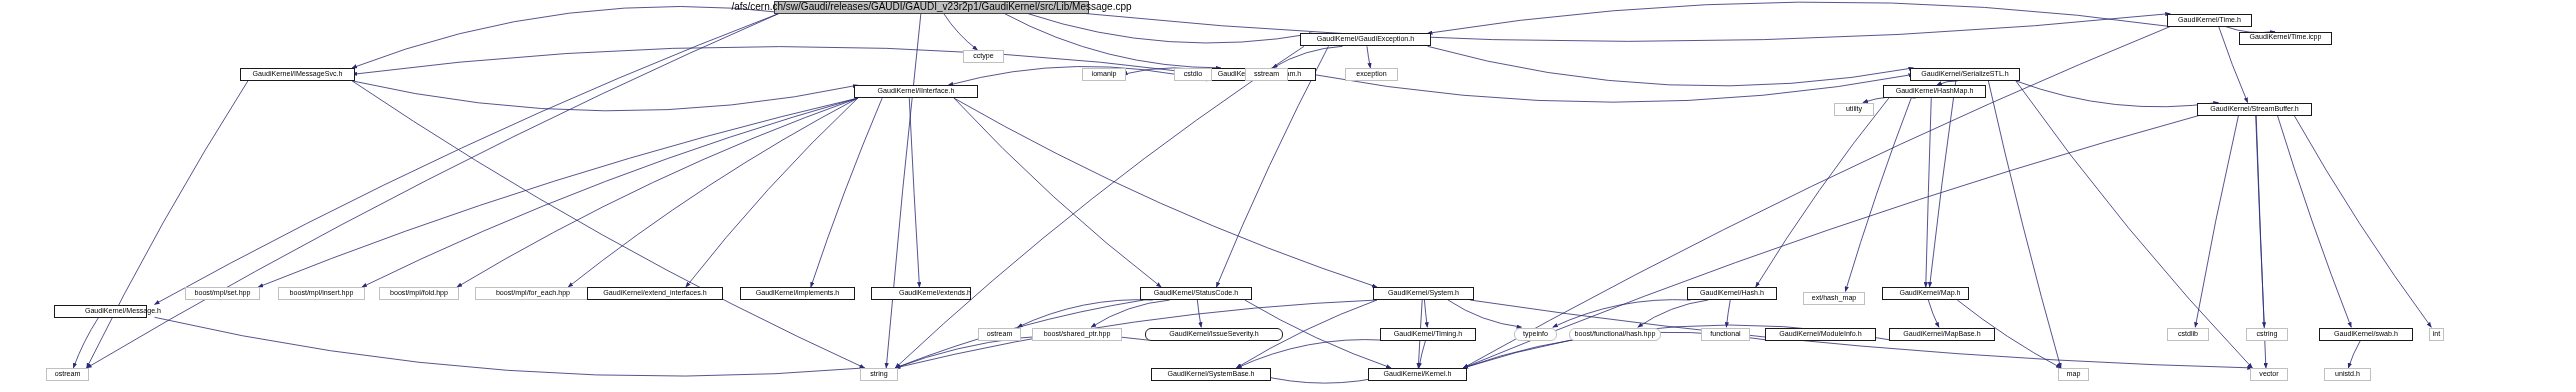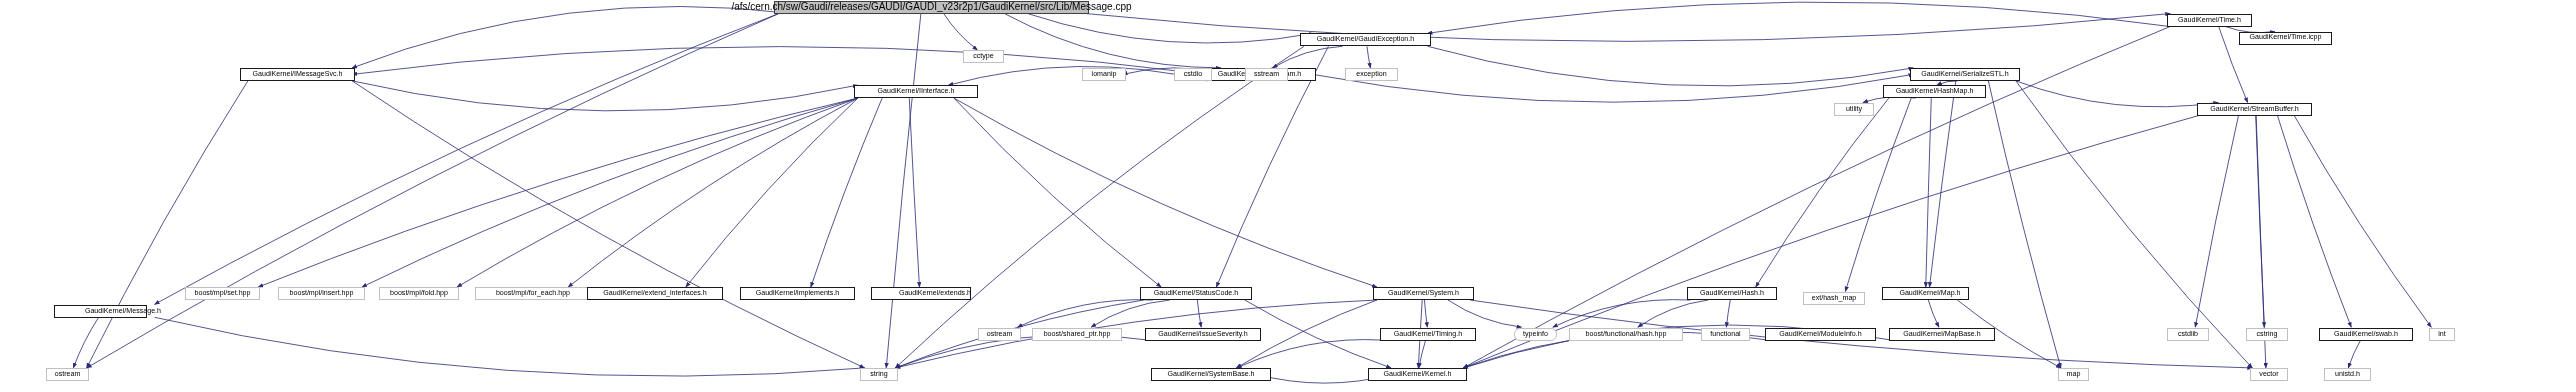--- a/index.html
+++ b/index.html
@@ -231,51 +231,51 @@
       </div>
       <div class="node local" style="left: 54px; top: 305px; width: 93px; padding-left: 48px;">
         <span>GaudiKernel/Message.h</span>
       </div>
       <div class="node ext" style="left: 978px; top: 328px; width: 43px;">
         <span>ostream</span>
       </div>
       <div class="node ext" style="left: 1032px; top: 328px; width: 90px;">
         <span>boost/shared_ptr.hpp</span>
       </div>
-      <div class="node local" style="left: 1145px; top: 328px; width: 116px;">
+      <div class="node local" style="left: 1145px; top: 328px; width: 138px; border-radius: 6px;">
         <span>GaudiKernel/IssueSeverity.h</span>
       </div>
       <div class="node local" style="left: 1380px; top: 328px; width: 96px;">
         <span>GaudiKernel/Timing.h</span>
       </div>
       <div class="node ext" style="left: 1514px; top: 328px; width: 43px; border-radius: 6px;">
         <span>typeinfo</span>
       </div>
-      <div class="node ext" style="left: 1569px; top: 328px; width: 114px;">
+      <div class="node ext" style="left: 1569px; top: 328px; width: 92px; border-radius: 6px;">
         <span>boost/functional/hash.hpp</span>
       </div>
       <div class="node ext" style="left: 1701px; top: 328px; width: 49px;">
         <span>functional</span>
       </div>
       <div class="node local" style="left: 1765px; top: 328px; width: 111px;">
         <span>GaudiKernel/ModuleInfo.h</span>
       </div>
       <div class="node local" style="left: 1889px; top: 328px; width: 106px;">
         <span>GaudiKernel/MapBase.h</span>
       </div>
       <div class="node ext" style="left: 2167px; top: 328px; width: 42px;">
         <span>cstdlib</span>
       </div>
       <div class="node ext" style="left: 2246px; top: 328px; width: 42px;">
         <span>cstring</span>
       </div>
       <div class="node local" style="left: 2319px; top: 328px; width: 94px;">
         <span>GaudiKernel/swab.h</span>
       </div>
-      <div class="node ext" style="left: 2429px; top: 328px; width: 26px;">
+      <div class="node ext" style="left: 2429px; top: 328px; width: 15px;">
         <span>int</span>
       </div>
       <div class="node local" style="left: 1151px; top: 368px; width: 120px;">
         <span>GaudiKernel/SystemBase.h</span>
       </div>
       <div class="node local" style="left: 1368px; top: 368px; width: 99px;">
         <span>GaudiKernel/Kernel.h</span>
       </div>
       <div class="node ext" style="left: 46px; top: 368px; width: 43px;">
         <span>ostream</span>

